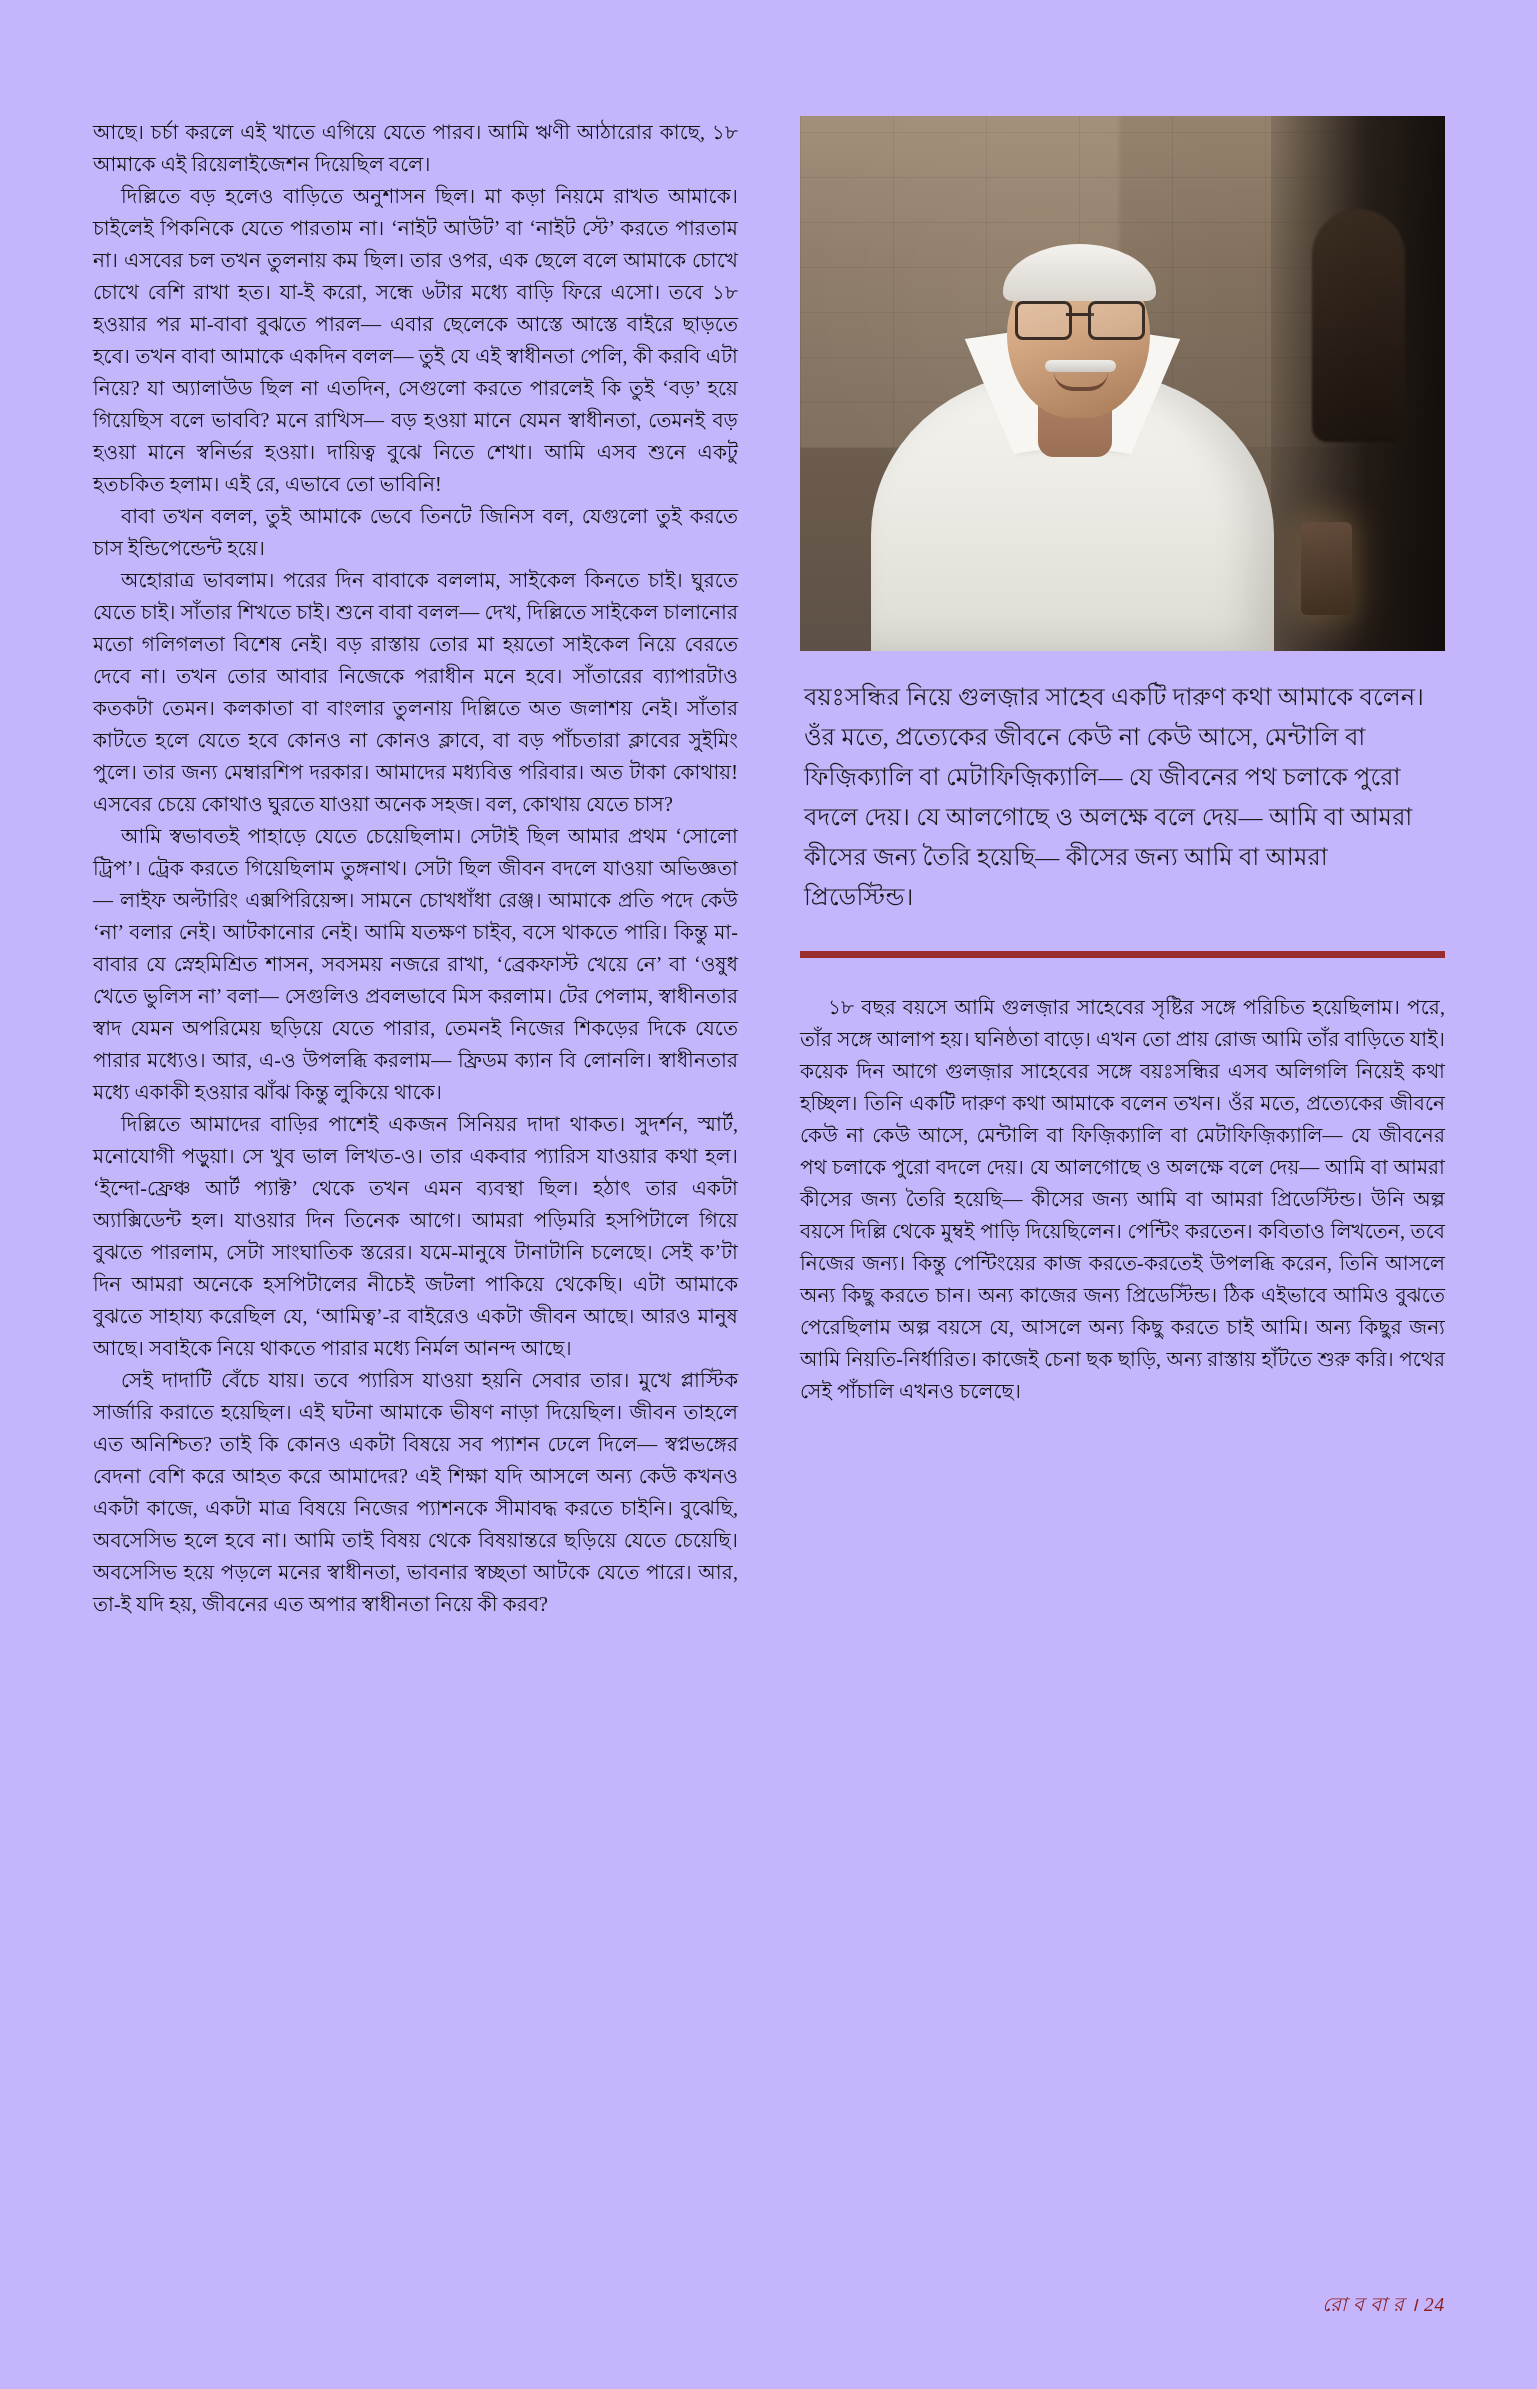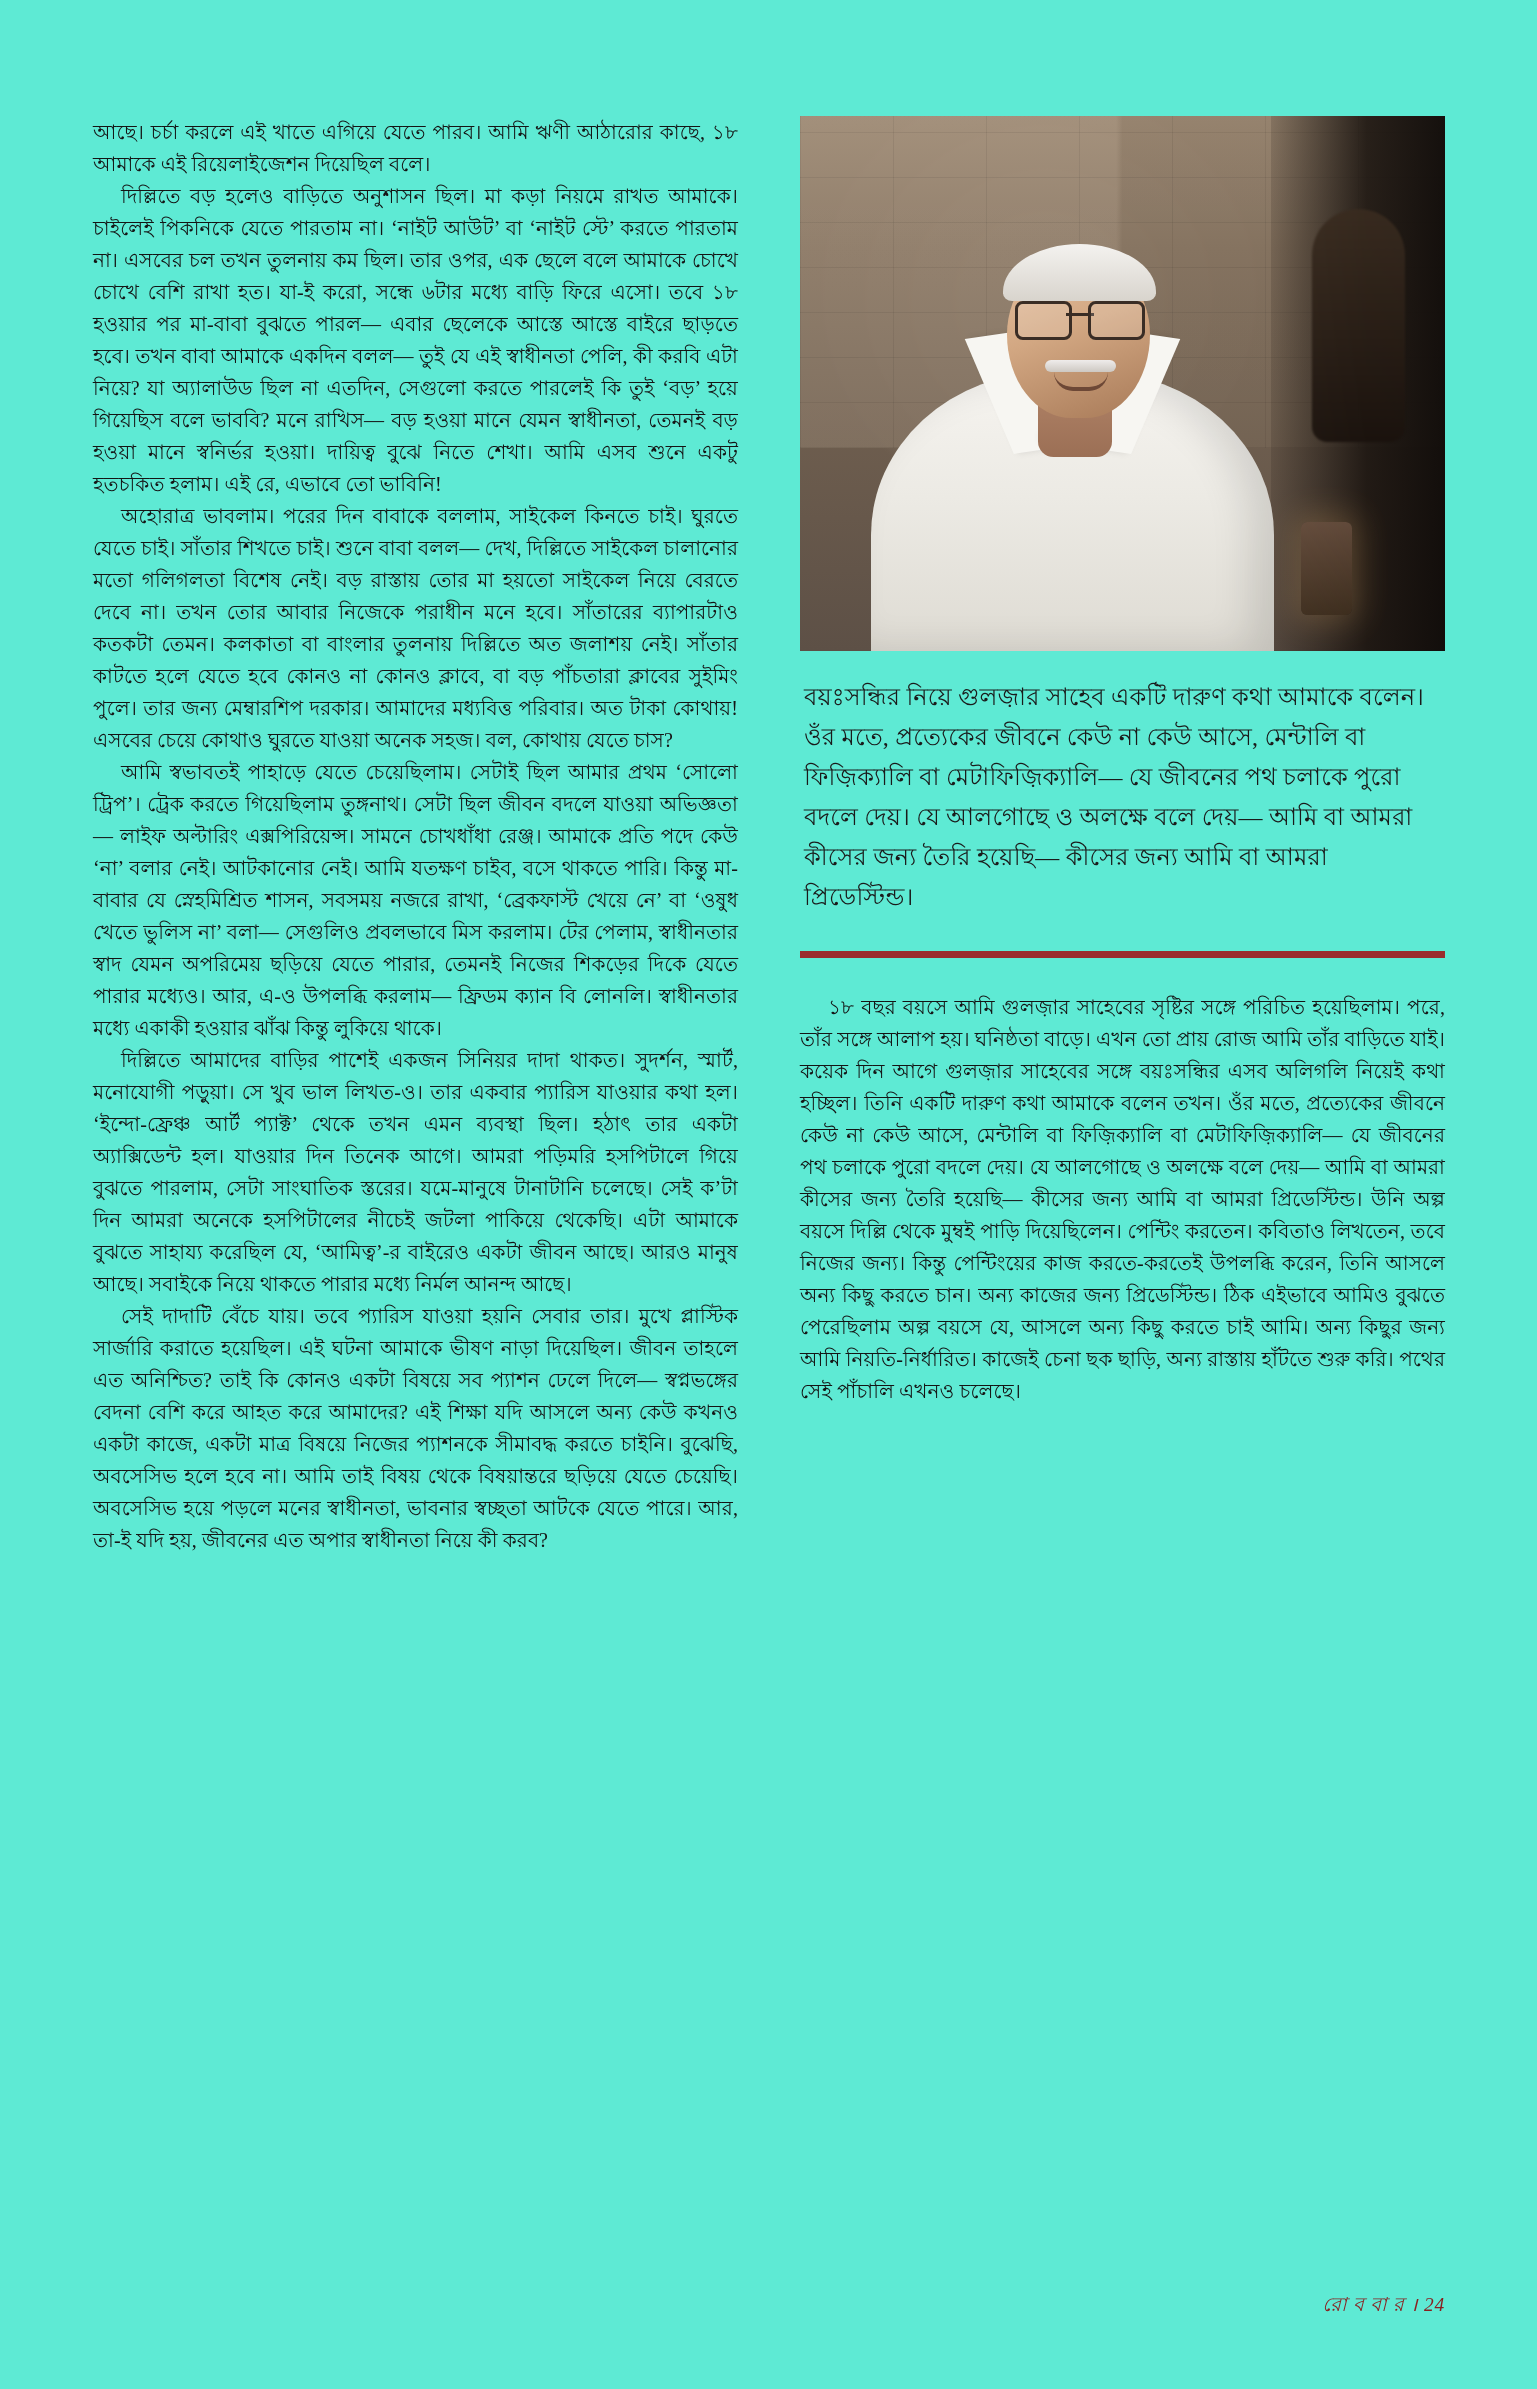--- a/index.html
+++ b/index.html
@@ -11,21 +11,21 @@
     width: 1538px;
     height: 2389px;
     font-family: "Liberation Serif", "DejaVu Serif", serif;
     color: #111111;
     position: relative;
     overflow: hidden;
   }
   .page {
     position: absolute;
     inset: 0;
-    background: #5eead4;
+    background: #c4b5fd;
   }
   .page-inner {
     position: absolute;
     left: 93px;
     top: 116px;
     width: 1352px;
     height: 2170px;
   }
   .columns {
     display: flex;
@@ -242,20 +242,21 @@
 </head>
 <body>
 
 <div class="page">
   <div class="page-inner">
     <div class="columns">
 
       <div class="col">
         <p class="body noindent">আছে। চর্চা করলে এই খাতে এগিয়ে যেতে পারব। আমি ঋণী আঠারোর কাছে, ১৮ আমাকে এই রিয়েলাইজেশন দিয়েছিল বলে।</p>
         <p class="body">দিল্লিতে বড় হলেও বাড়িতে অনুশাসন ছিল। মা কড়া নিয়মে রাখত আমাকে। চাইলেই পিকনিকে যেতে পারতাম না। ‘নাইট আউট’ বা ‘নাইট স্টে’ করতে পারতাম না। এসবের চল তখন তুলনায় কম ছিল। তার ওপর, এক ছেলে বলে আমাকে চোখে চোখে বেশি রাখা হত। যা-ই করো, সন্ধে ৬টার মধ্যে বাড়ি ফিরে এসো। তবে ১৮ হওয়ার পর মা-বাবা বুঝতে পারল— এবার ছেলেকে আস্তে আস্তে বাইরে ছাড়তে হবে। তখন বাবা আমাকে একদিন বলল— তুই যে এই স্বাধীনতা পেলি, কী করবি এটা নিয়ে? যা অ্যালাউড ছিল না এতদিন, সেগুলো করতে পারলেই কি তুই ‘বড়’ হয়ে গিয়েছিস বলে ভাববি? মনে রাখিস— বড় হওয়া মানে যেমন স্বাধীনতা, তেমনই বড় হওয়া মানে স্বনির্ভর হওয়া। দায়িত্ব বুঝে নিতে শেখা। আমি এসব শুনে একটু হতচকিত হলাম। এই রে, এভাবে তো ভাবিনি!</p>
+        <p class="body">বাবা তখন বলল, তুই আমাকে ভেবে তিনটে জিনিস বল, যেগুলো তুই করতে চাস ইন্ডিপেন্ডেন্ট হয়ে।</p>
         <p class="body">অহোরাত্র ভাবলাম। পরের দিন বাবাকে বললাম, সাইকেল কিনতে চাই। ঘুরতে যেতে চাই। সাঁতার শিখতে চাই। শুনে বাবা বলল— দেখ, দিল্লিতে সাইকেল চালানোর মতো গলিগলতা বিশেষ নেই। বড় রাস্তায় তোর মা হয়তো সাইকেল নিয়ে বেরতে দেবে না। তখন তোর আবার নিজেকে পরাধীন মনে হবে। সাঁতারের ব্যাপারটাও কতকটা তেমন। কলকাতা বা বাংলার তুলনায় দিল্লিতে অত জলাশয় নেই। সাঁতার কাটতে হলে যেতে হবে কোনও না কোনও ক্লাবে, বা বড় পাঁচতারা ক্লাবের সুইমিং পুলে। তার জন্য মেম্বারশিপ দরকার। আমাদের মধ্যবিত্ত পরিবার। অত টাকা কোথায়! এসবের চেয়ে কোথাও ঘুরতে যাওয়া অনেক সহজ। বল, কোথায় যেতে চাস?</p>
         <p class="body">আমি স্বভাবতই পাহাড়ে যেতে চেয়েছিলাম। সেটাই ছিল আমার প্রথম ‘সোলো ট্রিপ’। ট্রেক করতে গিয়েছিলাম তুঙ্গনাথ। সেটা ছিল জীবন বদলে যাওয়া অভিজ্ঞতা— লাইফ অল্টারিং এক্সপিরিয়েন্স। সামনে চোখধাঁধা রেঞ্জ। আমাকে প্রতি পদে কেউ ‘না’ বলার নেই। আটকানোর নেই। আমি যতক্ষণ চাইব, বসে থাকতে পারি। কিন্তু মা-বাবার যে স্নেহমিশ্রিত শাসন, সবসময় নজরে রাখা, ‘ব্রেকফাস্ট খেয়ে নে’ বা ‘ওষুধ খেতে ভুলিস না’ বলা— সেগুলিও প্রবলভাবে মিস করলাম। টের পেলাম, স্বাধীনতার স্বাদ যেমন অপরিমেয় ছড়িয়ে যেতে পারার, তেমনই নিজের শিকড়ের দিকে যেতে পারার মধ্যেও। আর, এ-ও উপলব্ধি করলাম— ফ্রিডম ক্যান বি লোনলি। স্বাধীনতার মধ্যে একাকী হওয়ার ঝাঁঝ কিন্তু লুকিয়ে থাকে।</p>
         <p class="body">দিল্লিতে আমাদের বাড়ির পাশেই একজন সিনিয়র দাদা থাকত। সুদর্শন, স্মার্ট, মনোযোগী পড়ুয়া। সে খুব ভাল লিখত-ও। তার একবার প্যারিস যাওয়ার কথা হল। ‘ইন্দো-ফ্রেঞ্চ আর্ট প্যাক্ট’ থেকে তখন এমন ব্যবস্থা ছিল। হঠাৎ তার একটা অ্যাক্সিডেন্ট হল। যাওয়ার দিন তিনেক আগে। আমরা পড়িমরি হসপিটালে গিয়ে বুঝতে পারলাম, সেটা সাংঘাতিক স্তরের। যমে-মানুষে টানাটানি চলেছে। সেই ক’টা দিন আমরা অনেকে হসপিটালের নীচেই জটলা পাকিয়ে থেকেছি। এটা আমাকে বুঝতে সাহায্য করেছিল যে, ‘আমিত্ব’-র বাইরেও একটা জীবন আছে। আরও মানুষ আছে। সবাইকে নিয়ে থাকতে পারার মধ্যে নির্মল আনন্দ আছে।</p>
         <p class="body">সেই দাদাটি বেঁচে যায়। তবে প্যারিস যাওয়া হয়নি সেবার তার। মুখে প্লাস্টিক সার্জারি করাতে হয়েছিল। এই ঘটনা আমাকে ভীষণ নাড়া দিয়েছিল। জীবন তাহলে এত অনিশ্চিত? তাই কি কোনও একটা বিষয়ে সব প্যাশন ঢেলে দিলে— স্বপ্নভঙ্গের বেদনা বেশি করে আহত করে আমাদের? এই শিক্ষা যদি আসলে অন্য কেউ কখনও একটা কাজে, একটা মাত্র বিষয়ে নিজের প্যাশনকে সীমাবদ্ধ করতে চাইনি। বুঝেছি, অবসেসিভ হলে হবে না। আমি তাই বিষয় থেকে বিষয়ান্তরে ছড়িয়ে যেতে চেয়েছি। অবসেসিভ হয়ে পড়লে মনের স্বাধীনতা, ভাবনার স্বচ্ছতা আটকে যেতে পারে। আর, তা-ই যদি হয়, জীবনের এত অপার স্বাধীনতা নিয়ে কী করব?</p>
       </div>
 
       <div class="col">
         <div class="photo-wrap">
           <div class="photo">
             <div class="wall"></div>

